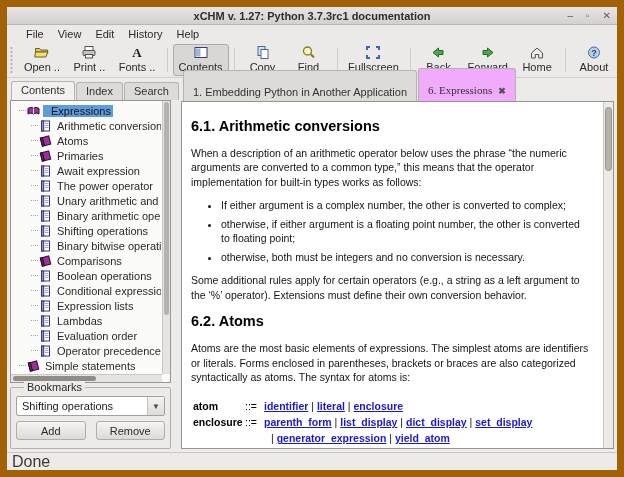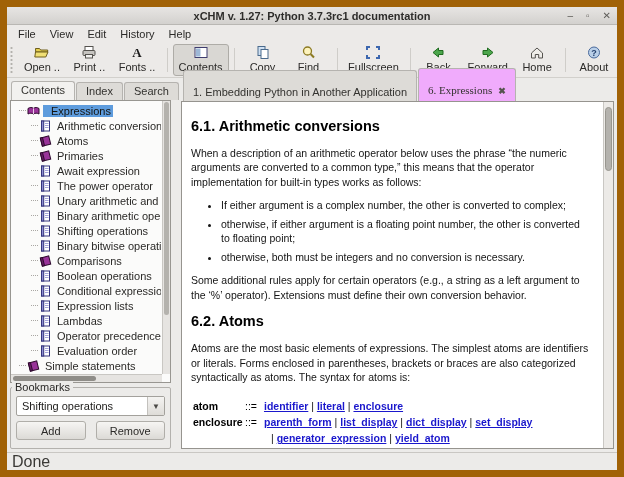--- a/index.html
+++ b/index.html
@@ -7,21 +7,21 @@
   body { font-family:"Liberation Sans", sans-serif; font-size:11px; color:#2b2b2b; background:#ecebe9; }
   .window { width:624px; height:477px; border:7px solid #a16207; display:flex; flex-direction:column; background:#ecebe9; overflow:hidden; }
 
   
   .titlebar { height:18px; flex:0 0 18px; background:linear-gradient(#e7e5e3,#d3d1ce); border-bottom:1px solid #b9b7b3; display:flex; align-items:center; position:relative; }
   .title-text { flex:1; text-align:center; font-weight:bold; font-size:11px; color:#2e2d2b; }
   .win-controls { position:absolute; right:6px; top:0; height:100%; display:flex; align-items:center; gap:13px; }
   .win-controls span { color:#5f5d59; font-size:10px; line-height:10px; cursor:default; }
 
   
-  .menubar { height:17px; flex:0 0 17px; background:#eceae8; display:flex; align-items:center; padding-left:4px; }
+  .menubar { height:17px; flex:0 0 17px; background:#eceae8; display:flex; align-items:center; padding-left:12px; }
   .menu-item { padding:1px 7px; font-size:11px; color:#2b2a28; }
 
   
   .toolbar { height:36px; flex:0 0 36px; background:#eceae8; border-bottom:1px solid #d2d0cc; display:flex; align-items:center; padding-left:2px; }
   .tb-grip { width:5px; height:26px; margin-right:4px; background-image:radial-gradient(circle, #b3b1ad 1px, transparent 1.2px); background-size:3px 4px; background-position:center; background-repeat:repeat-y; }
   .tb-btn { display:flex; flex-direction:column; align-items:center; justify-content:center; min-width:46px; height:32px; padding:1px 7px 2px 7px; border:1px solid transparent; border-radius:3px; gap:1px; }
   .tb-btn .tb-icon { height:15px; display:flex; align-items:center; justify-content:center; }
   .tb-btn .tb-label { font-size:11px; color:#2b2a28; line-height:12px; white-space:nowrap; }
   .tb-btn.pressed { background:#d9d7d3; border:1px solid #aeaca7; }
   .tb-sep { width:1px; height:24px; background:#cfcdc9; margin:0 5px; }
@@ -49,21 +49,21 @@
   .tree-item.selected .tree-label { background:var(--accent); color:#14130f;padding-left:8px; }
 
   
   .vscroll { position:absolute; top:0; right:0; width:8px; bottom:8px; background:#e6e4e1; border-left:1px solid #c9c7c3; }
   .vscroll .thumb { position:absolute; left:1px; right:1px; background:#b4b2ad; border-radius:3px; }
   .hscroll { position:absolute; left:0; right:8px; bottom:0; height:8px; background:#e6e4e1; border-top:1px solid #c9c7c3; }
   .hscroll .thumb { position:absolute; top:1px; bottom:1px; left:2px; width:55%; background:#8f8d88; border-radius:3px; }
 
   
   .bookmarks { flex:0 0 62px; margin:4px 3px 3px 0; border:1px solid #b3b1ad; border-radius:2px; position:relative; padding:8px 5px 0 5px; }
-  .bookmarks legend, .bk-legend { position:absolute; top:-7px; left:1px; background:#ecebe9; padding:0 3px; font-size:11px; color:#2b2a28; }
+  .bookmarks legend, .bk-legend { position:absolute; top:-7px; left:13px; background:#ecebe9; padding:0 3px; font-size:11px; color:#2b2a28; }
   .combo { height:20px; background:#fff; border:1px solid #a3a19c; border-radius:2px; display:flex; align-items:center; }
   .combo .combo-value { flex:1; padding-left:5px; font-size:11px; color:#1c1b19; }
   .combo .combo-btn { flex:0 0 17px; align-self:stretch; border-left:1px solid #c3c1bd; display:flex; align-items:center; justify-content:center; color:#4a4946; font-size:8px; background:linear-gradient(#f4f3f1,#dedcd8); }
   .bk-buttons { display:flex; gap:10px; margin-top:5px; }
   .bk-buttons .btn { flex:1; height:19px; font-size:11px; color:#2b2a28; background:linear-gradient(#f6f5f3,#dcdad6); border:1px solid #b0aea9; border-radius:3px; display:flex; align-items:center; justify-content:center; }
 
   
   .doc-tabs { height:21px; flex:0 0 21px; display:flex; align-items:flex-end; padding-left:2px; }
   .doc-tab { padding:15px 9px 3px 9px; font-size:11px; color:#33322f; background:#dddbd7; border:1px solid #b5b3af; border-bottom:none; border-radius:3px 3px 0 0; margin-right:1px; white-space:nowrap; }
   .doc-tab.active { background:#f0abfc; padding-bottom:5px; position:relative; z-index:2;font-family:Liberation Serif, serif; }
@@ -395,32 +395,32 @@
             </div>
             <div class="tree-item level-1">
               <span class="guide"></span>
               <span class="tree-icon">
                 <svg width="13" height="12" viewBox="0 0 13 12">
                   <rect x="2.5" y="1" width="8" height="10" fill="#fff" stroke="#34347c"></rect>
                   <rect x="2.5" y="1" width="2.2" height="10" fill="#8e8ed0" stroke="#34347c"></rect>
                   <path d="M6 3.5h3.5M6 5.5h3.5M6 7.5h3.5" stroke="#9a9ad6" stroke-width="0.9"></path>
                 </svg>
               </span>
+              <span class="tree-label">Evaluation order</span>
+            </div>
+            <div class="tree-item level-1">
+              <span class="guide"></span>
+              <span class="tree-icon">
+                <svg width="13" height="12" viewBox="0 0 13 12">
+                  <rect x="2.5" y="1" width="8" height="10" fill="#fff" stroke="#34347c"></rect>
+                  <rect x="2.5" y="1" width="2.2" height="10" fill="#8e8ed0" stroke="#34347c"></rect>
+                  <path d="M6 3.5h3.5M6 5.5h3.5M6 7.5h3.5" stroke="#9a9ad6" stroke-width="0.9"></path>
+                </svg>
+              </span>
               <span class="tree-label">Operator precedence</span>
-            </div>
-            <div class="tree-item level-1">
-              <span class="guide"></span>
-              <span class="tree-icon">
-                <svg width="13" height="12" viewBox="0 0 13 12">
-                  <rect x="2.5" y="1" width="8" height="10" fill="#fff" stroke="#34347c"></rect>
-                  <rect x="2.5" y="1" width="2.2" height="10" fill="#8e8ed0" stroke="#34347c"></rect>
-                  <path d="M6 3.5h3.5M6 5.5h3.5M6 7.5h3.5" stroke="#9a9ad6" stroke-width="0.9"></path>
-                </svg>
-              </span>
-              <span class="tree-label">Evaluation order</span>
             </div>
             <div class="tree-item level-0">
               <span class="guide"></span>
               <span class="tree-icon">
                 <svg width="13" height="12" viewBox="0 0 13 12">
                   <g transform="rotate(-14 6 6)">
                     <rect x="2.2" y="2" width="8.6" height="8.4" fill="#993399" stroke="#2e0a2e"></rect>
                     <rect x="2.2" y="2" width="2.2" height="8.4" fill="#6a1f68" stroke="#2e0a2e"></rect>
                   </g>
                 </svg>

